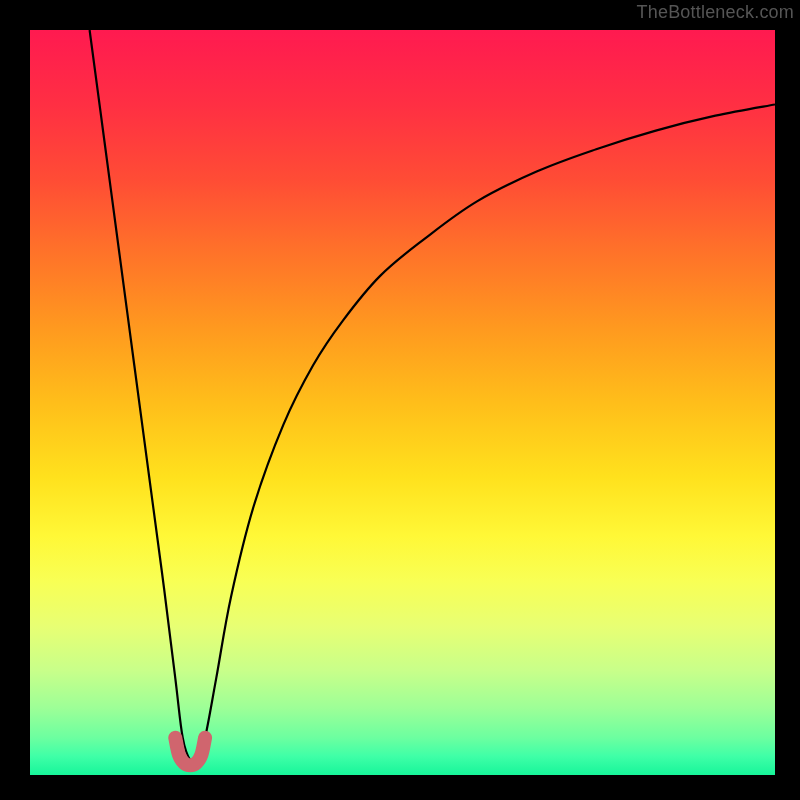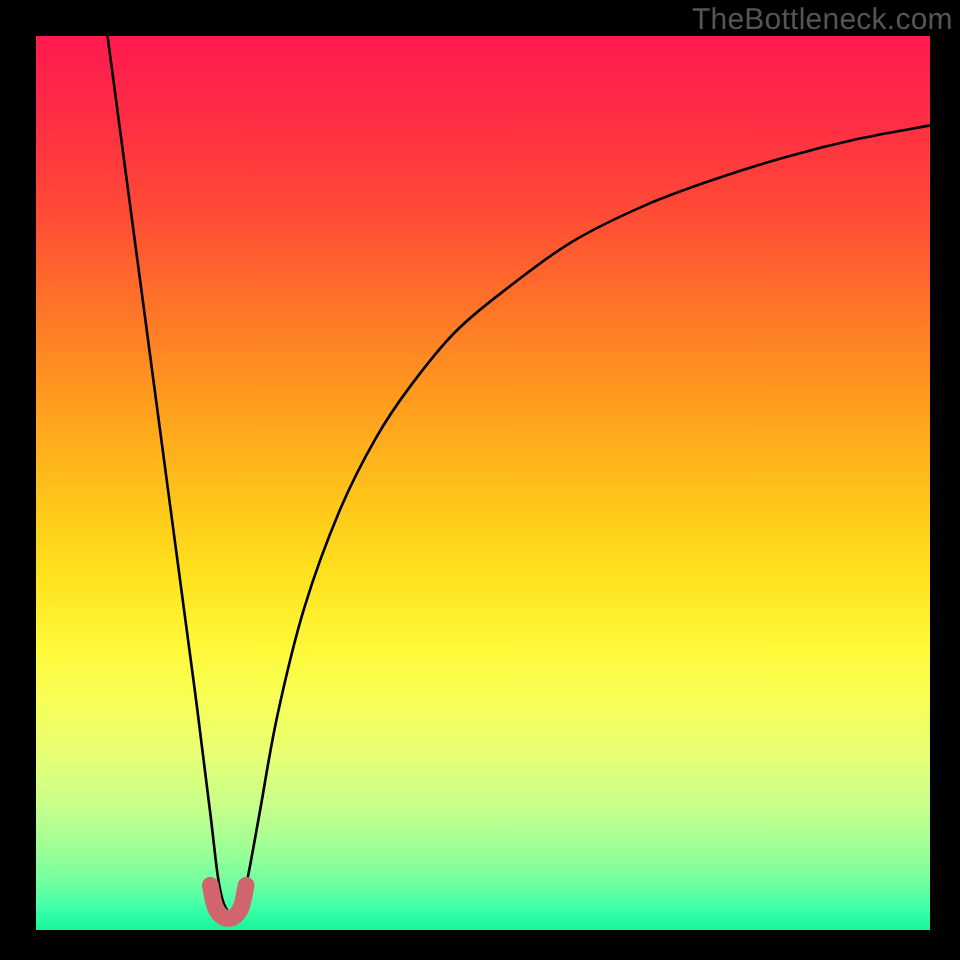--- a/index.html
+++ b/index.html
@@ -23,21 +23,21 @@
   .plot svg {
     display: block;
     width: 100%;
     height: 100%;
   }
   .watermark {
     position: absolute;
     top: 2px;
     right: 6px;
     color: #555;
-    font-size: 25px;
+    font-size: 18px;
     font-weight: 500;
     letter-spacing: 0.2px;
     user-select: none;
   }
 </style>
 </head>
 <body>
 
 <div class="frame">
   <div class="plot" id="plot" style="left: 30px; top: 30px; width: 745px; height: 745px;">

